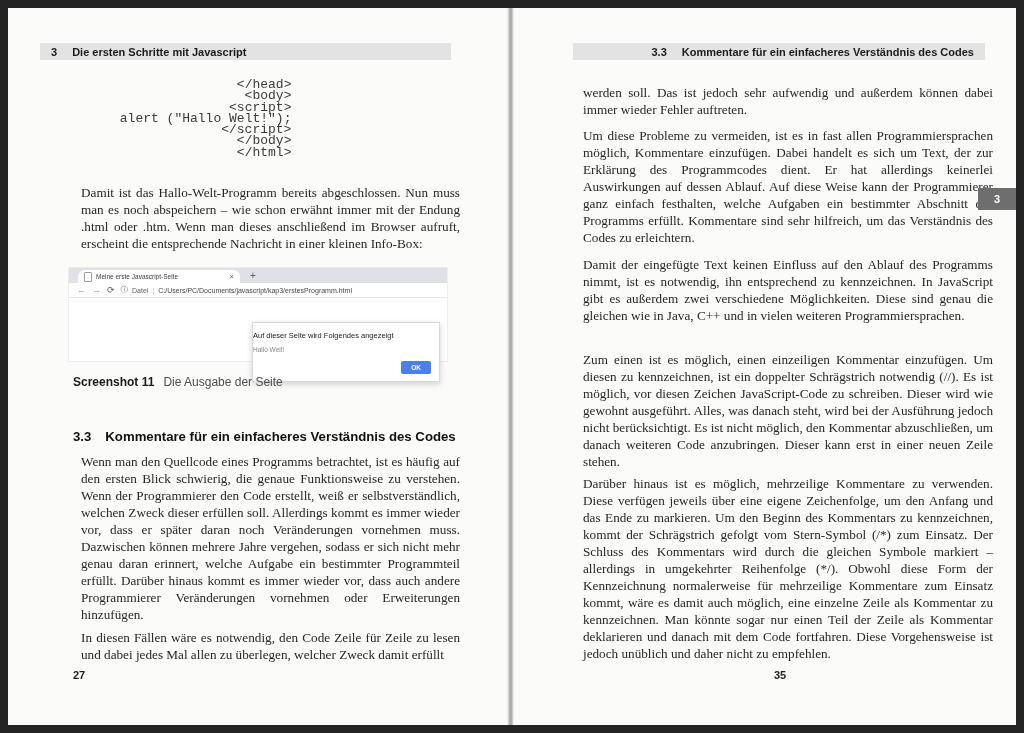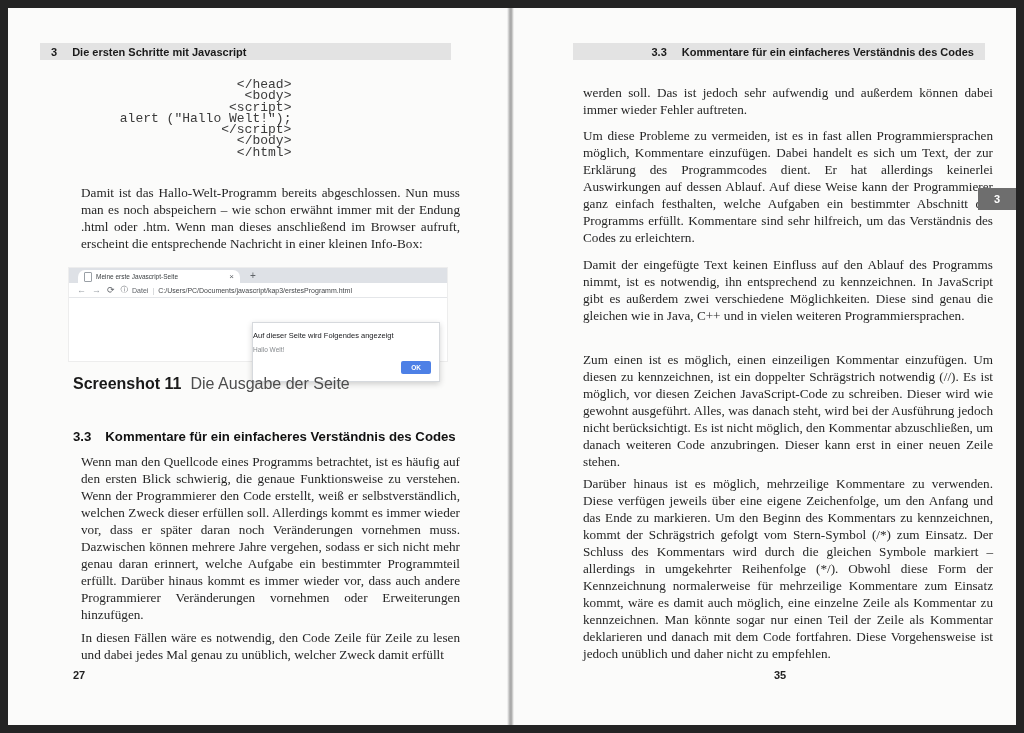--- a/index.html
+++ b/index.html
@@ -95,21 +95,21 @@
     position: absolute; right: 8px; bottom: 7px;
     width: 30px; height: 13px;
     background: #4d80e6; color: #fff;
     font-size: 6.5px; font-weight: bold;
     font-family: "Liberation Sans", sans-serif;
     border: none; border-radius: 2px;
     display: flex; align-items: center; justify-content: center;
     padding: 0;
   }
   
-  .caption { position: absolute; left: 65px; top: 367px; font-size: 16px; color: #4d4d4d; }
+  .caption { position: absolute; left: 65px; top: 367px; font-size: 12px; color: #4d4d4d; }
   .caption .cap-label { font-weight: bold; color: #1a1a1a; margin-right: 9px; }
   
   .sechead {
     position: absolute; left: 65px; top: 410px;
     font-size: 13.2px; font-weight: bold; color: #111;
     display: flex;
   }
   .sechead .num { margin-right: 14px; }
   
   .pagenum { position: absolute; top: 661px; font-size: 11px; font-weight: bold; color: #222; }
@@ -180,21 +180,21 @@
     <div class="caption">
       <span class="cap-label">Screenshot 11</span><span>Die Ausgabe der Seite</span>
     </div>
 
     <h2 class="sechead">
       <span class="num">3.3</span>
       <span>Kommentare für ein einfacheres Verständnis des Codes</span>
     </h2>
 
     <p class="para para-l" style="top:437px">Wenn man den Quellcode eines Programms betrachtet, ist es häufig auf den ersten Blick schwierig, die genaue Funktionsweise zu verstehen. Wenn der Programmierer den Code erstellt, weiß er selbstverständlich, welchen Zweck dieser erfüllen soll. Allerdings kommt es immer wieder vor, dass er später daran noch Veränderungen vornehmen muss. Dazwischen können mehrere Jahre vergehen, sodass er sich nicht mehr genau daran erinnert, welche Aufgabe ein bestimmter Programmteil erfüllt. Darüber hinaus kommt es immer wieder vor, dass auch andere Programmierer Veränderungen vornehmen oder Erweiterungen hinzufügen.</p>
-    <p class="para para-l" style="top:613px">In diesen Fällen wäre es notwendig, den Code Zeile für Zeile zu lesen und dabei jedes Mal genau zu unüblich, welcher Zweck damit erfüllt</p>
+    <p class="para para-l" style="top:613px">In diesen Fällen wäre es notwendig, den Code Zeile für Zeile zu lesen und dabei jedes Mal allen zu überlegen, welcher Zweck damit erfüllt</p>
 
     <div class="pagenum pagenum-left">27</div>
   </section>
 
   <div class="gutter"></div>
 
   <section>
 
     <header class="runhead runhead-right">
       <span class="num">3.3</span>

